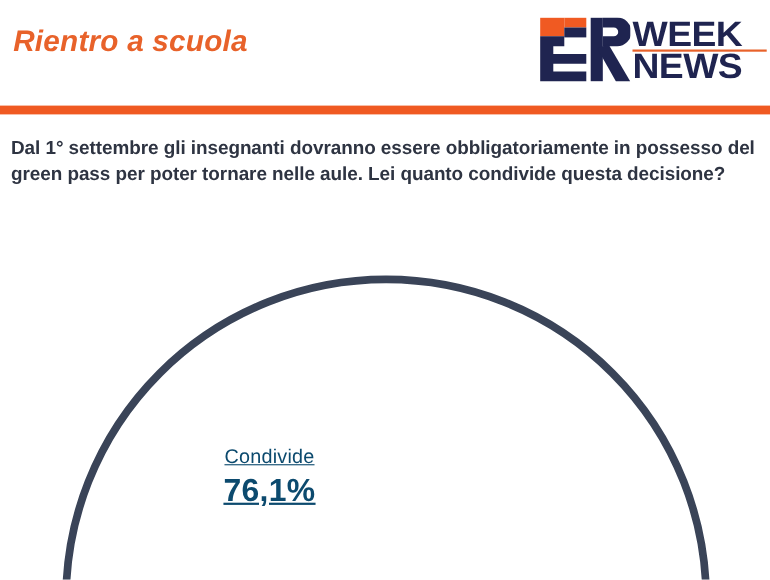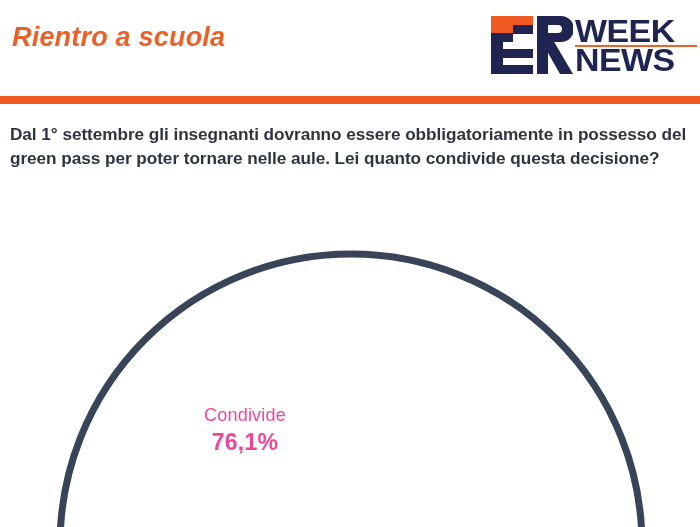--- a/index.html
+++ b/index.html
@@ -119,32 +119,33 @@
     top: 32px;
     width: 606px;
     height: 606px;
   }
   #slice-label-condivide {
     position: absolute;
     left: 150px;
     top: 195px;
     width: 190px;
     text-align: center;
-    color: #ec4899;
+    color: #0c4a6e;
     line-height: 1.18;
+    text-decoration: underline;
   }
   .slice-name {
     display: block;
     font-size: 18px;
     font-weight: normal;
     letter-spacing: 0.2px;
   }
   .slice-value {
     display: block;
-    font-size: 23px;
+    font-size: 29px;
     font-weight: bold;
     letter-spacing: 0.3px;
     margin-top: 3px;
     text-align: center;
   }
 </style>
 </head>
 <body>
 
 <div id="header">

